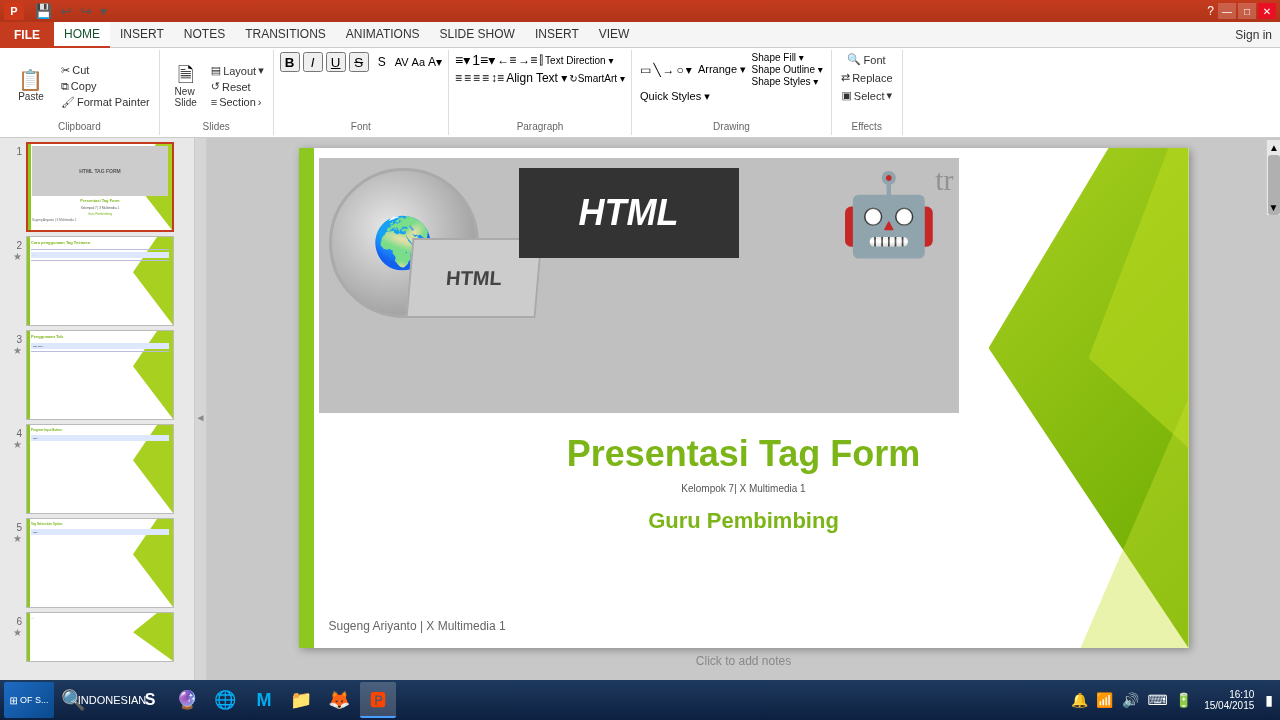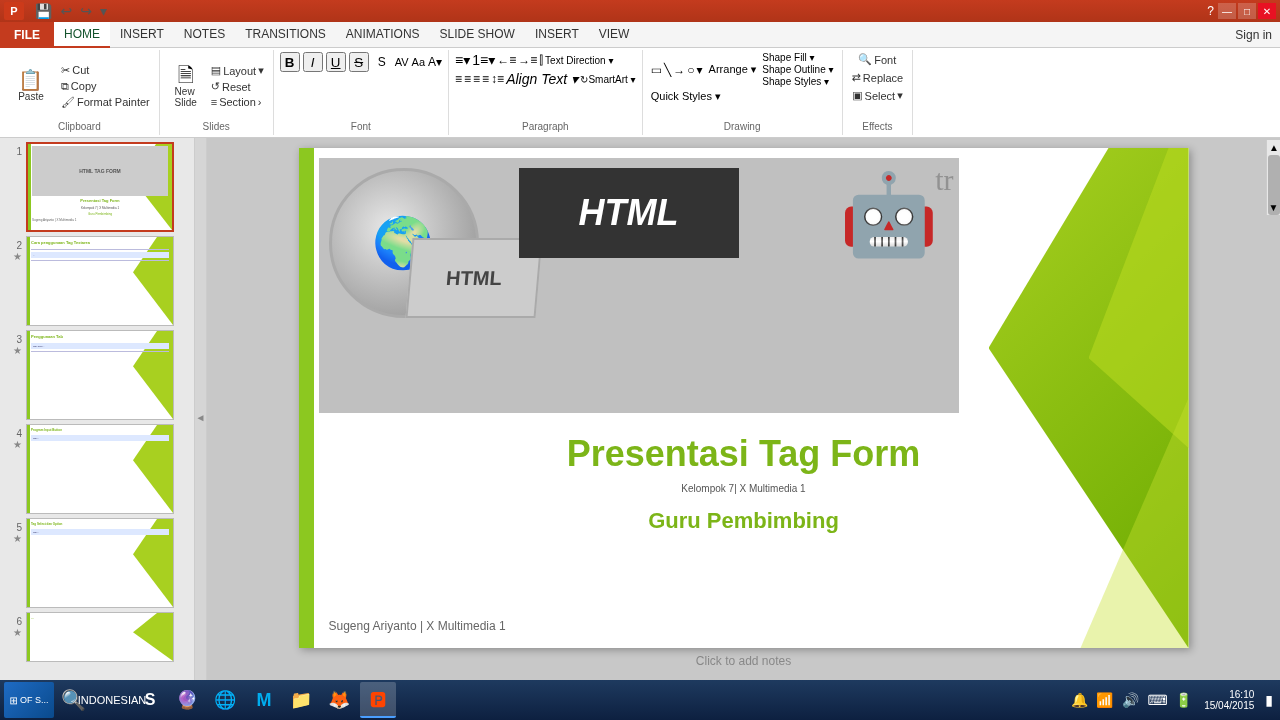--- a/index.html
+++ b/index.html
@@ -445,21 +445,21 @@
         <span style="cursor:pointer;">→≡</span>
         <span style="cursor:pointer;">⫿</span>
         <span style="cursor:pointer;font-size:10px;">Text Direction ▾</span>
       </div>
       <div style="display:flex;gap:2px;align-items:center;">
         <span style="cursor:pointer;">≡</span>
         <span style="cursor:pointer;">≡</span>
         <span style="cursor:pointer;">≡</span>
         <span style="cursor:pointer;">≡</span>
         <span style="cursor:pointer;">↕≡</span>
-        <span style="cursor:pointer;font-size:14px;font-style:italic;">Align Text ▾</span>
+        <span style="cursor:pointer;font-size:12px;">Align Text ▾</span>
         <span style="cursor:pointer;font-size:10px;">↻SmartArt ▾</span>
       </div>
     </div>
     <div class="ribbon-group-label">Paragraph</div>
   </div>
 
   <div class="ribbon-group" style="min-width:200px;">
     <div class="ribbon-group-content" style="flex-direction:column;align-items:flex-start;gap:3px;">
       <div style="display:flex;gap:2px;align-items:center;flex-wrap:wrap;">
         <span style="cursor:pointer;">▭</span>

